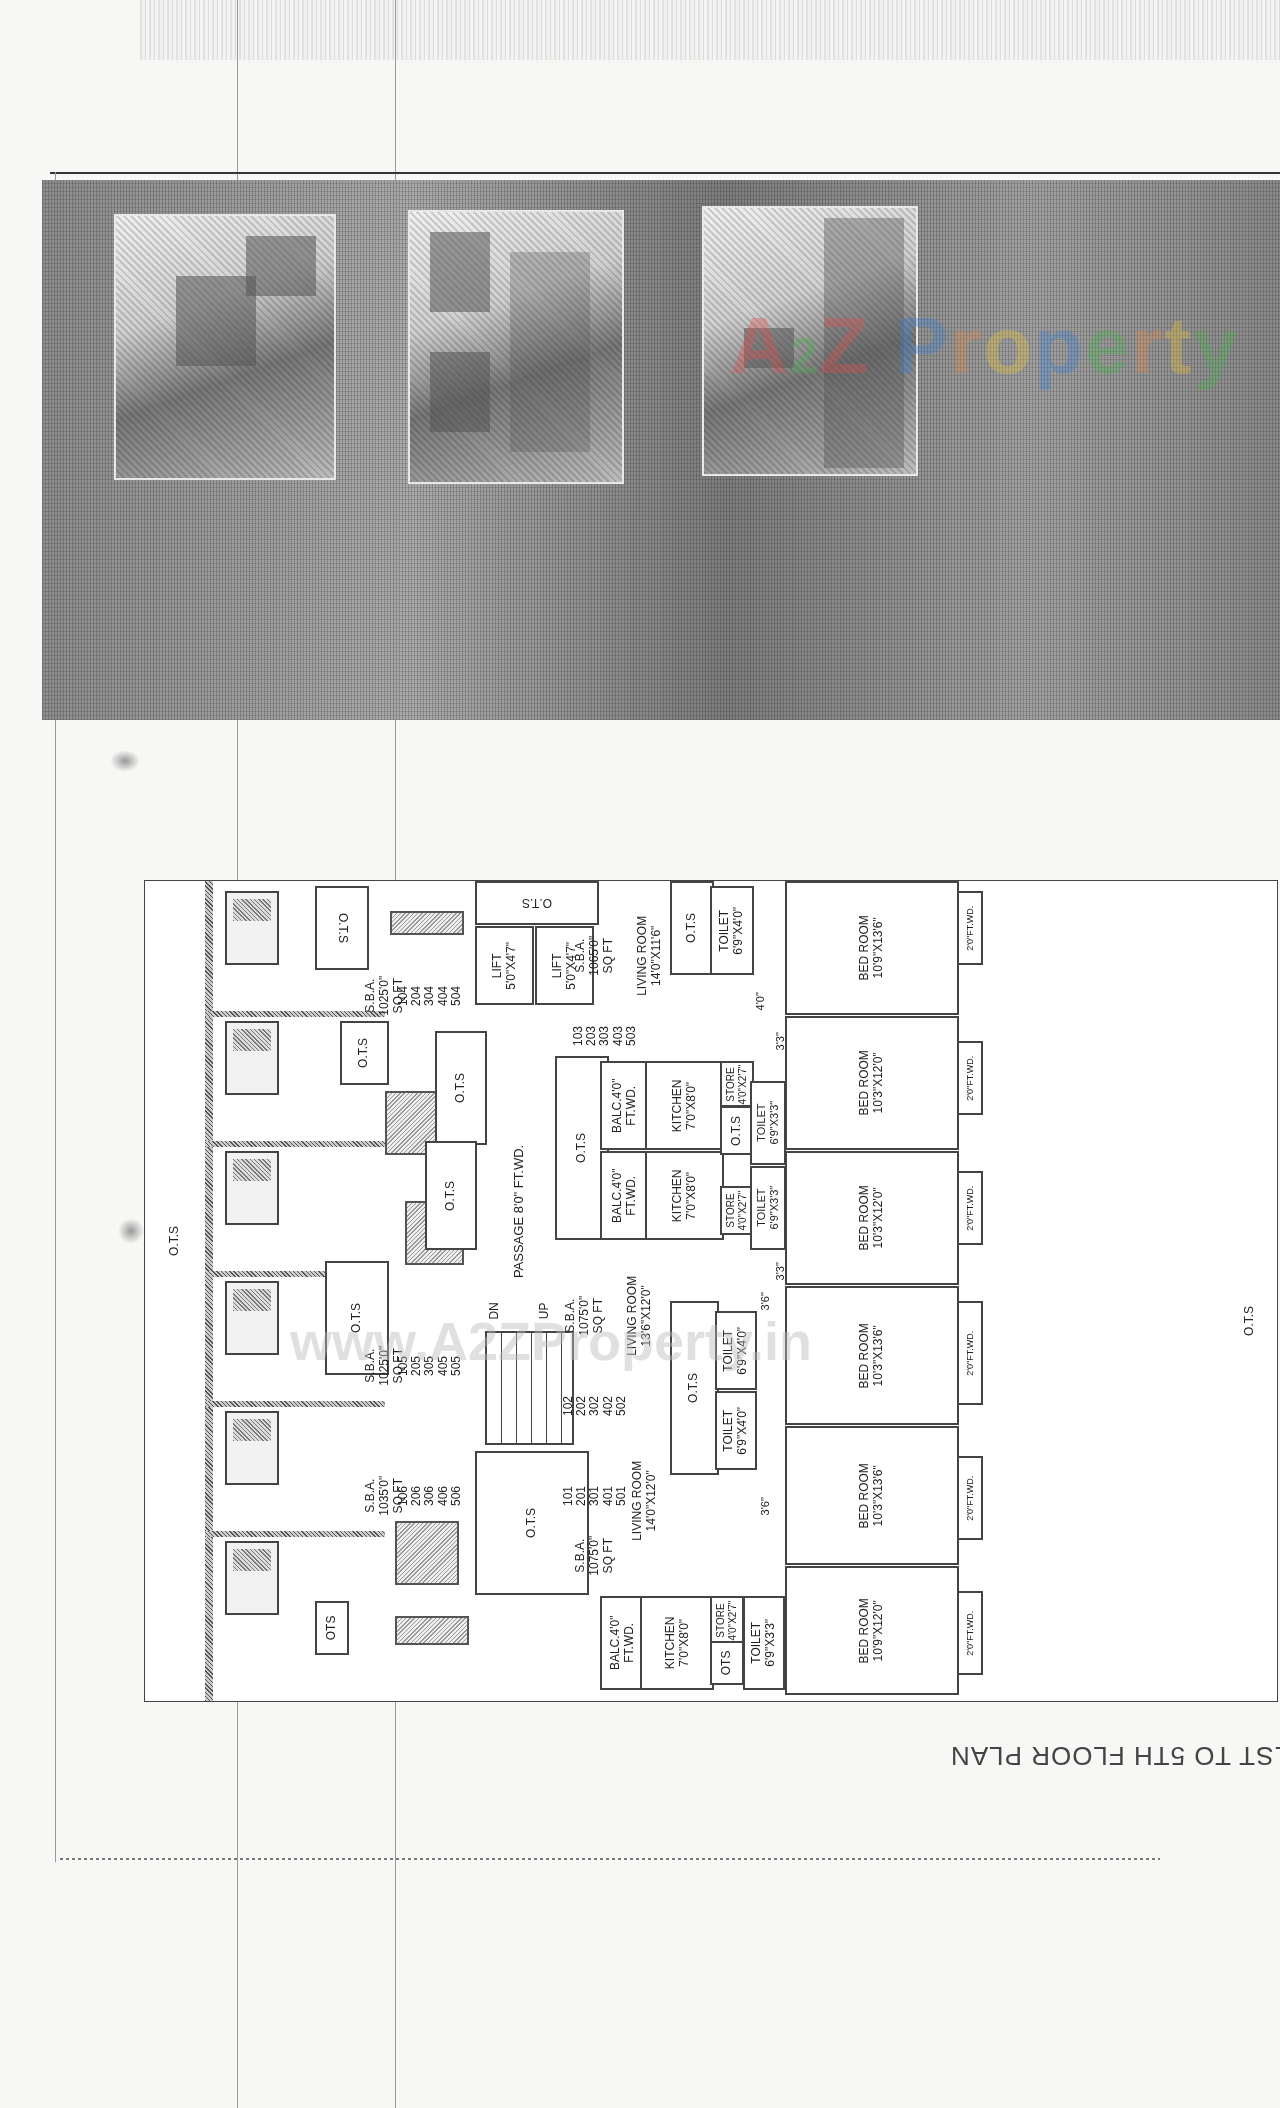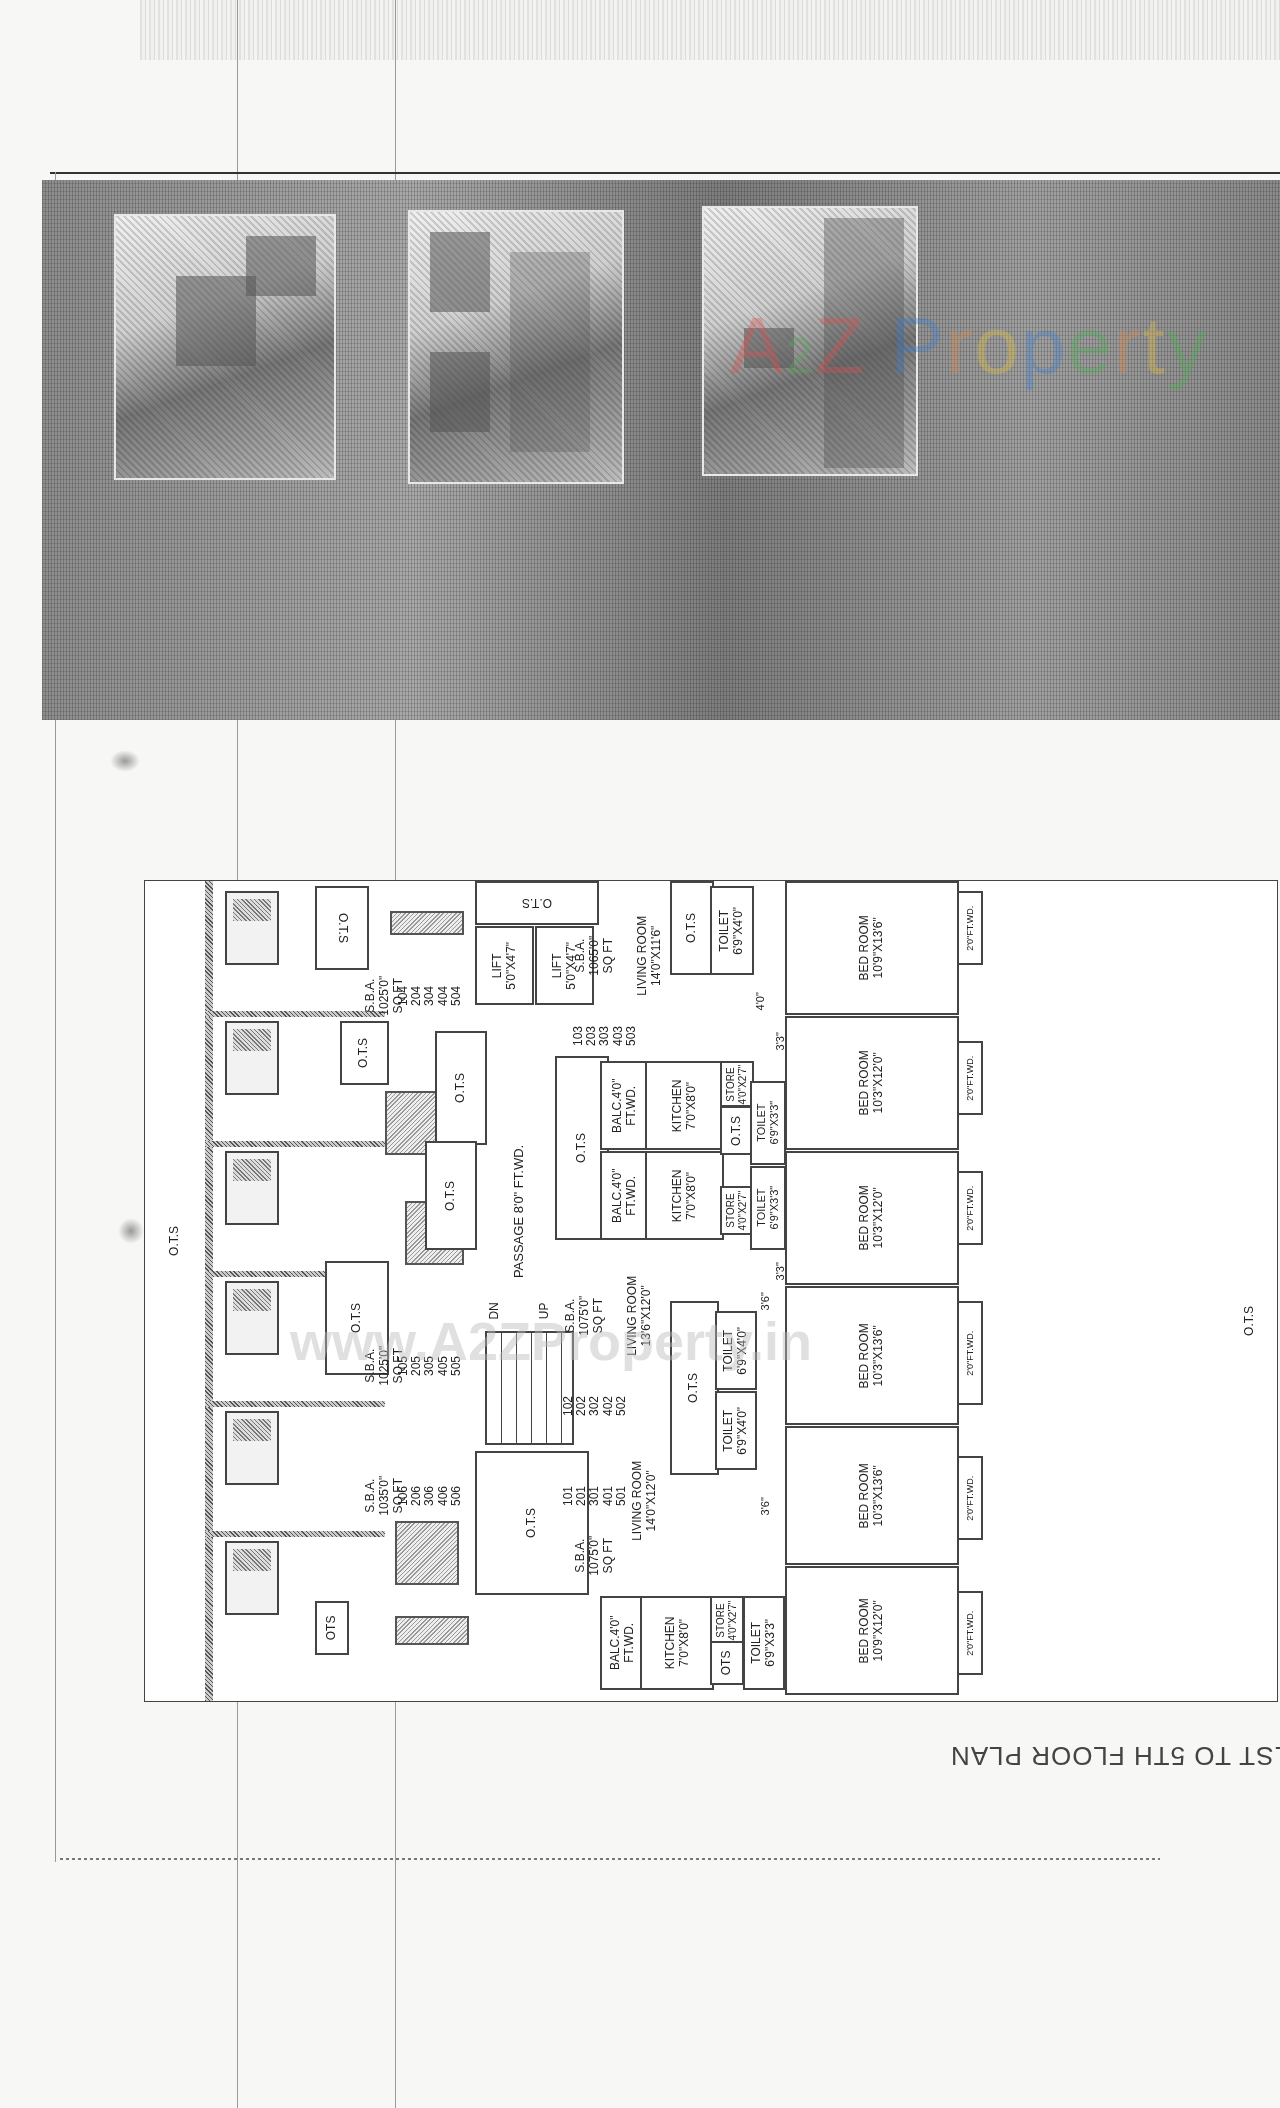--- a/index.html
+++ b/index.html
@@ -29,21 +29,21 @@
       linear-gradient(90deg, #8d8d8d, #a8a8a8 30%, #7d7d7d 55%, #a0a0a0 80%, #8a8a8a);
   }
   .photo {
     position: absolute; border: 2px solid #e8e8e8;
     background:
       repeating-linear-gradient(45deg, rgba(0,0,0,.15) 0 2px, transparent 2px 5px),
       linear-gradient(160deg, #f0f0f0 0%, #d0d0d0 35%, #777 60%, #bdbdbd 100%);
   }
   .photo .shape1 { position: absolute; background: #555; opacity: .55; }
   .watermark-top {
-    position: absolute; left: 730px; top: 300px; font-size: 80px; font-weight: normal;
+    position: absolute; left: 730px; top: 300px; font-size: 80px; font-weight: bold;
     letter-spacing: 2px; opacity: .35; white-space: nowrap;
   }
   .watermark-top .c1 { color: #e05050; } .watermark-top .c2 { color: #4caf50; }
   .watermark-top .c3 { color: #e05050; } .watermark-top .c4 { color: #3f7fd0; }
   .watermark-top .c5 { color: #e08a4a; } .watermark-top .c6 { color: #e8c23a; }
   .watermark-top .c7 { color: #3f7fd0; } .watermark-top .c8 { color: #4caf50; }
   .watermark-mid {
     position: absolute; left: 290px; top: 1310px; font-size: 54px; color: #bbb;
     opacity: .45; white-space: nowrap; font-weight: bold;
   }

